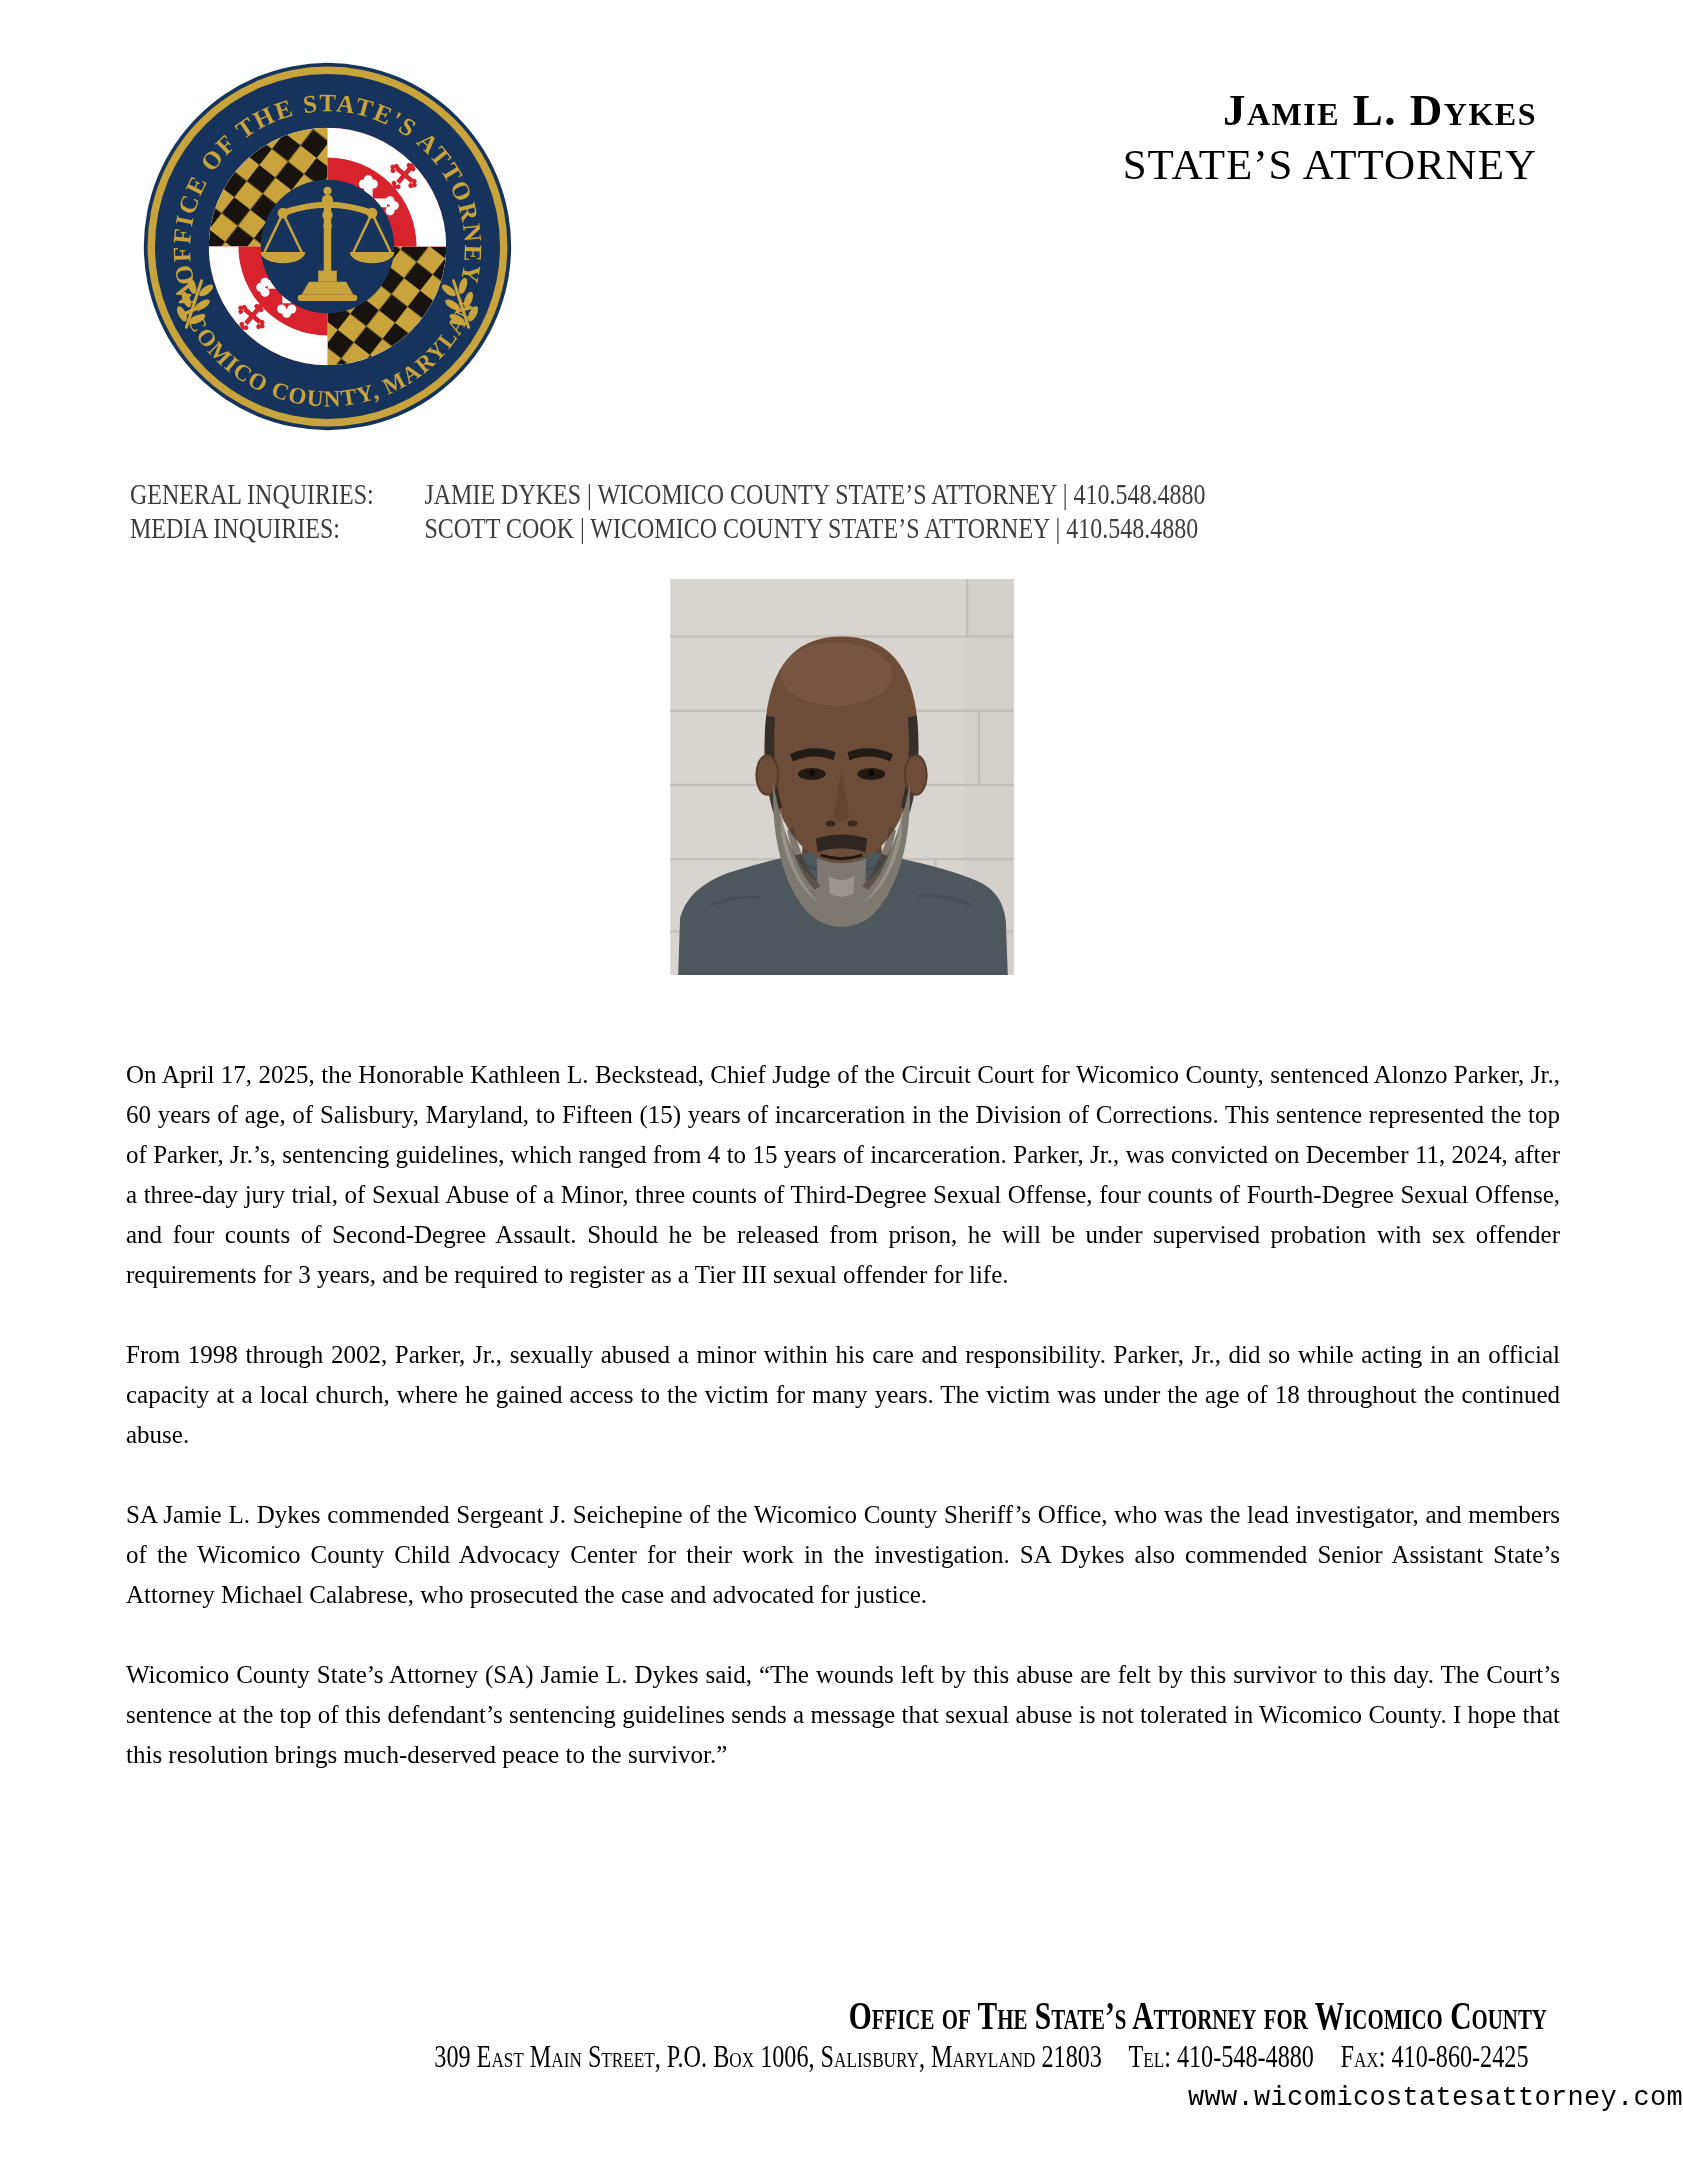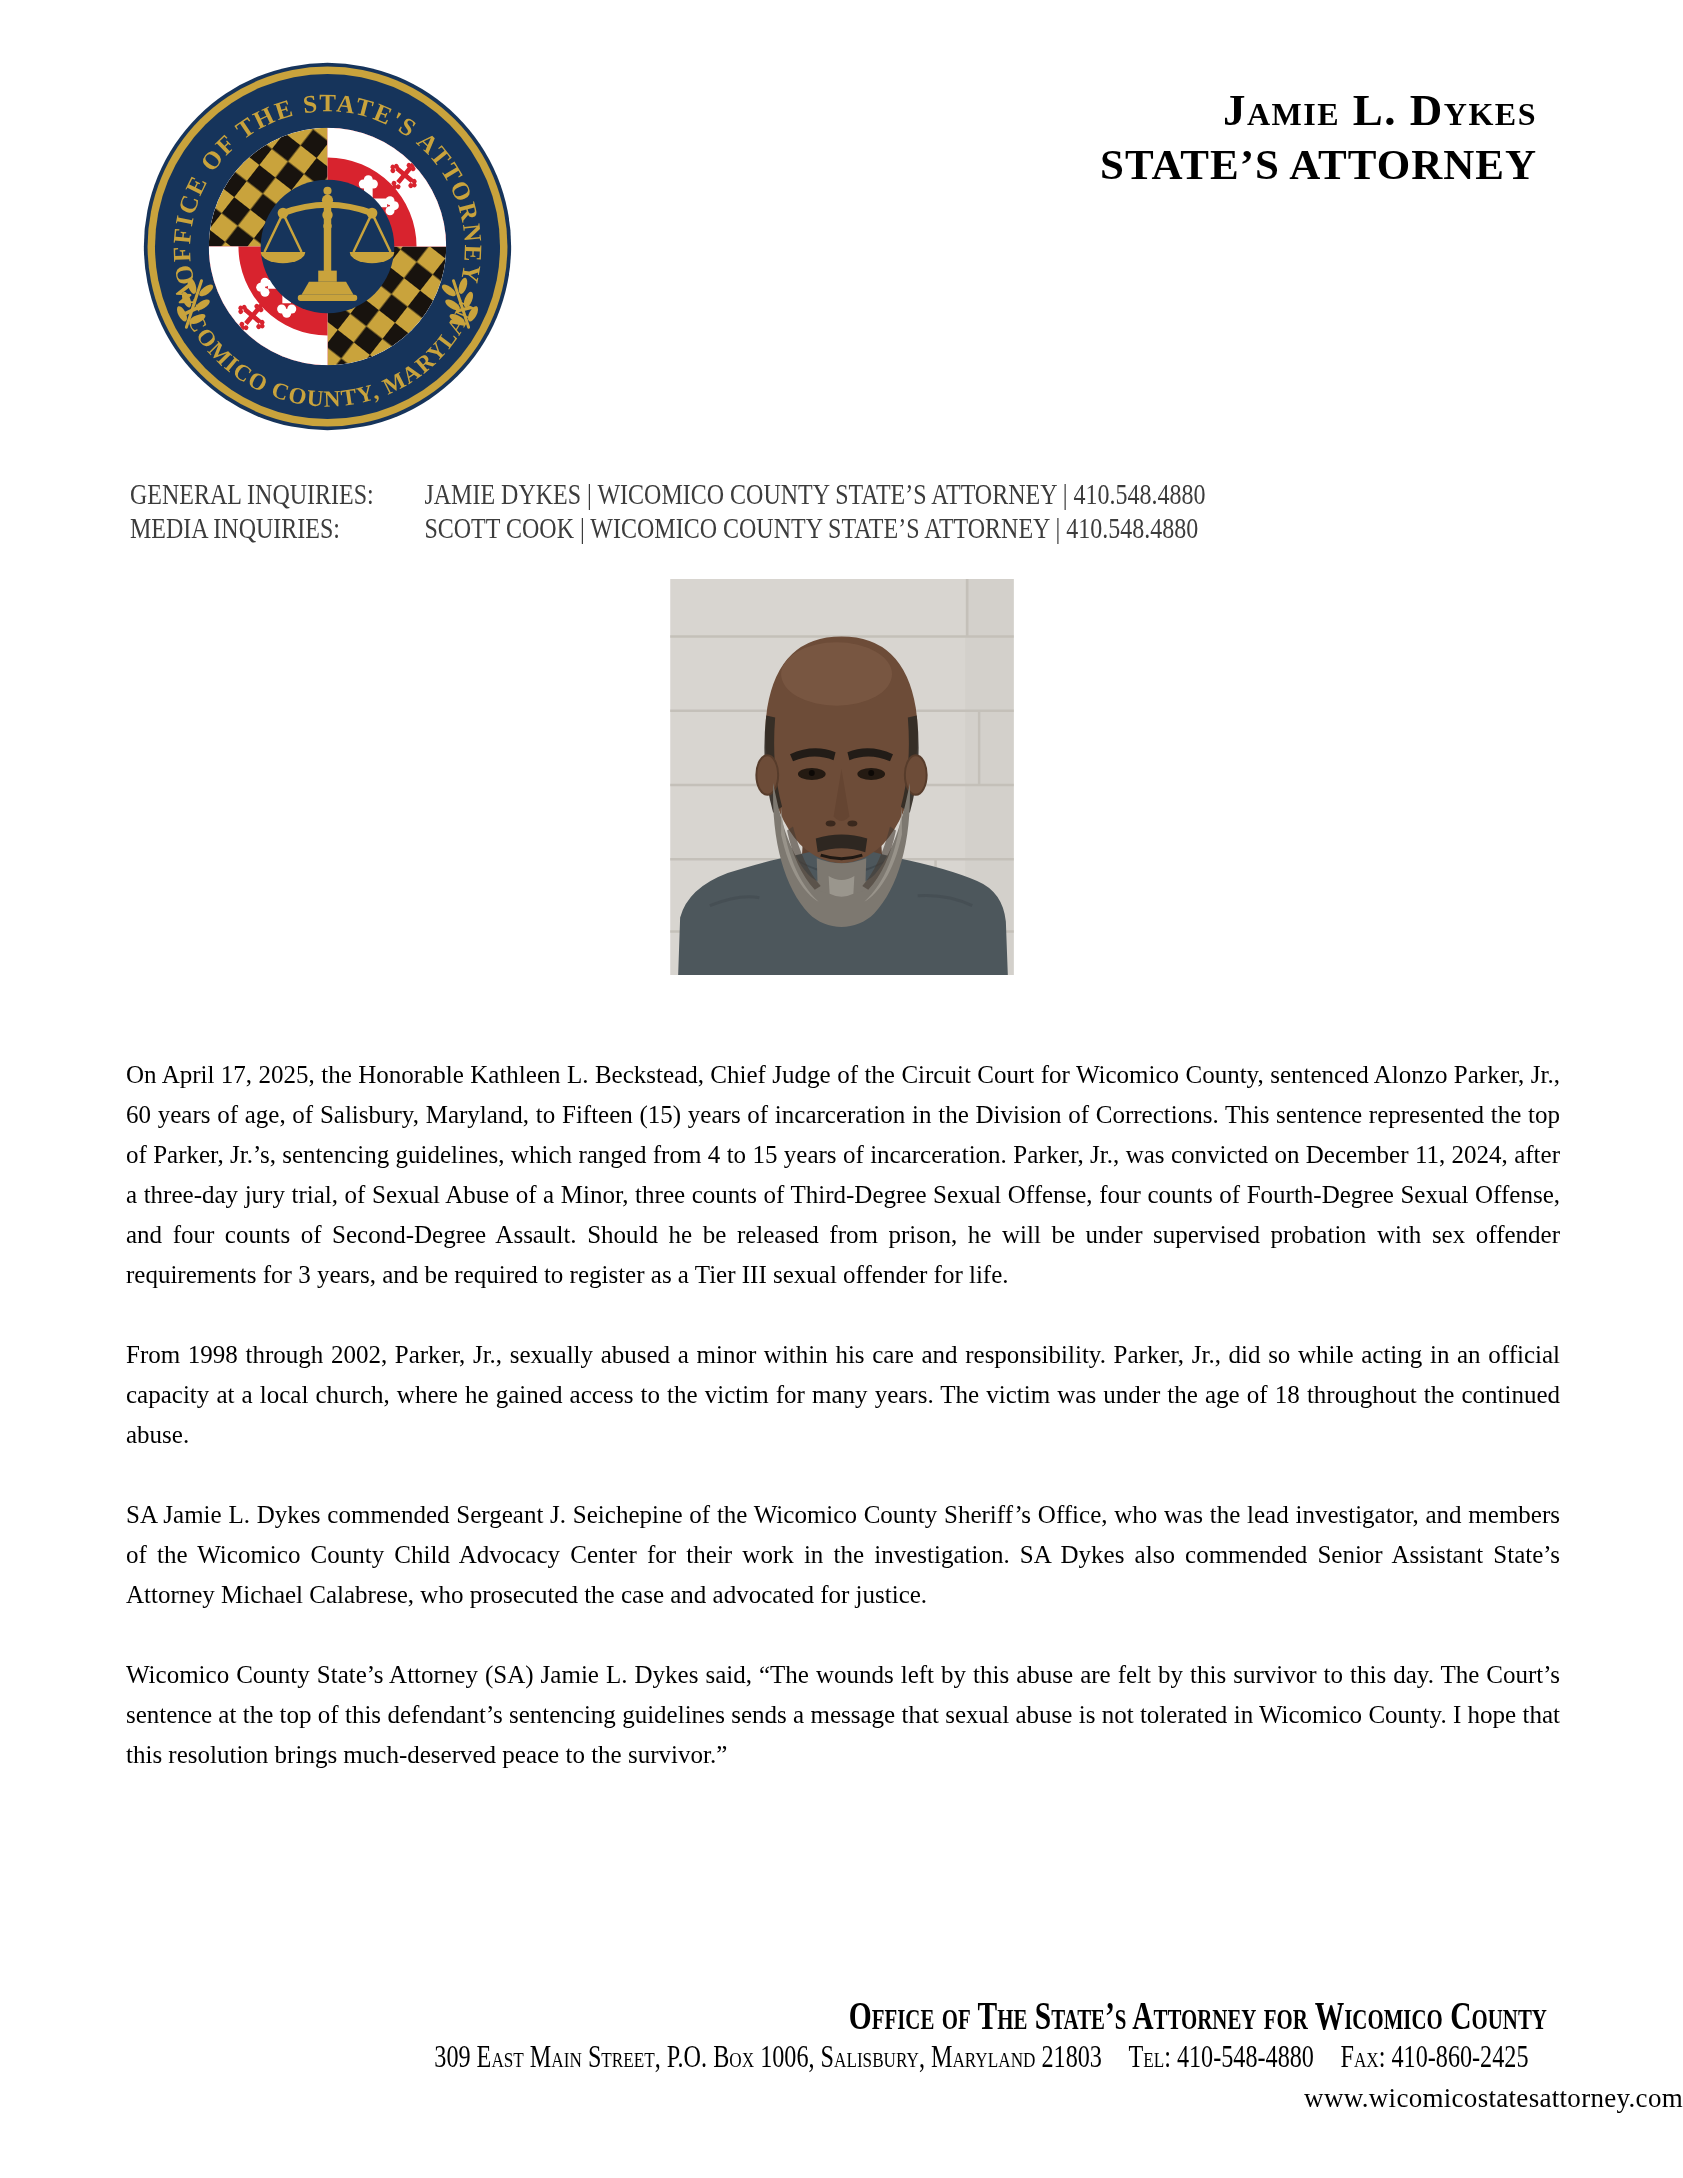--- a/index.html
+++ b/index.html
@@ -8,21 +8,21 @@
     font-family:"Liberation Serif", serif;color:#000;overflow:hidden;
   }
   
   .seal{position:absolute;left:142px;top:61px;width:371px;height:371px;}
   .name-block{position:absolute;right:146px;top:83px;text-align:right;}
   .official-name{
     font-size:45px;font-weight:bold;font-variant:small-caps;
     letter-spacing:1.5px;line-height:55px;white-space:nowrap;
   }
   .official-title{
-    font-size:43px;font-weight:bold;letter-spacing:1px;line-height:53px;white-space:nowrap;
+    font-size:43px;font-weight:normal;letter-spacing:1px;line-height:53px;white-space:nowrap;
   }
   
   .release{position:absolute;left:130px;top:475px;}
   .release-banner{font-size:34px;font-weight:bold;line-height:40px;white-space:nowrap;}
   .inquiries{
     margin-top:2px;color:#3c3c3c;font-size:30px;line-height:34px;
     transform:scaleX(0.80);transform-origin:0 0;white-space:nowrap;
   }
   .inq-row{display:flex;}
   .inq-label{display:inline-block;width:368px;flex:0 0 368px;}
@@ -45,21 +45,21 @@
   .footer-org{
     display:inline-block;font-size:41px;font-weight:bold;font-variant:small-caps;
     transform:scaleX(.72);transform-origin:center;white-space:nowrap;line-height:46px;
   }
   .footer-line2{margin-top:0;line-height:38px;padding-left:20px;}
   .footer-addr{
     display:inline-block;font-size:31px;font-variant:small-caps;
     transform:scaleX(.78);transform-origin:center;white-space:nowrap;
   }
   .footer-addr .gap{display:inline-block;width:34px;}
-  .footer-site{font-size:27px;line-height:34px;letter-spacing:0.3px;}
+  .footer-site{font-size:27px;line-height:34px;letter-spacing:0.3px;font-family:Liberation Mono, monospace;}
 </style>
 </head>
 <body>
 
 <div class="page">
 
   <div class="seal">
     <svg viewBox="0 0 200 200" width="371" height="371">
       <defs>
         <clipPath id="flagClip">

